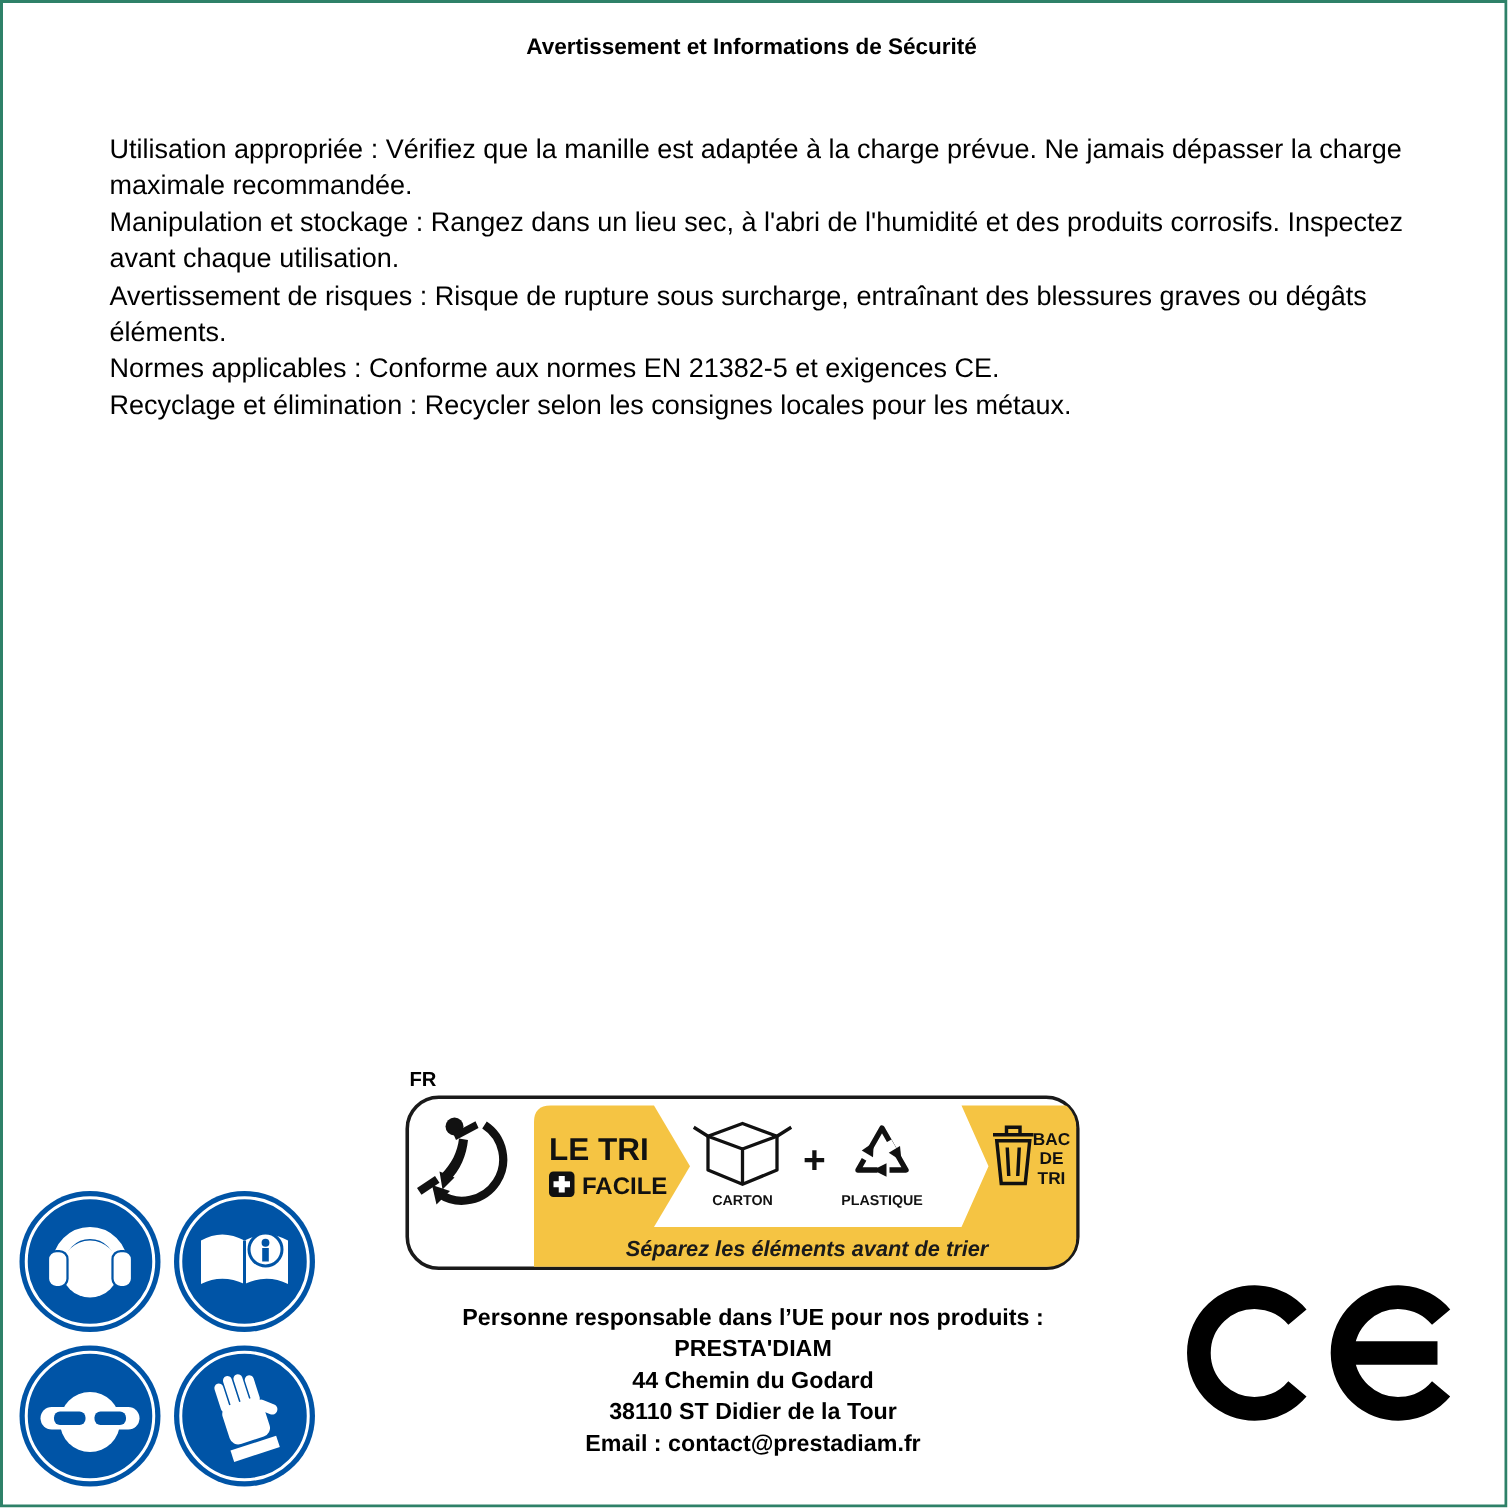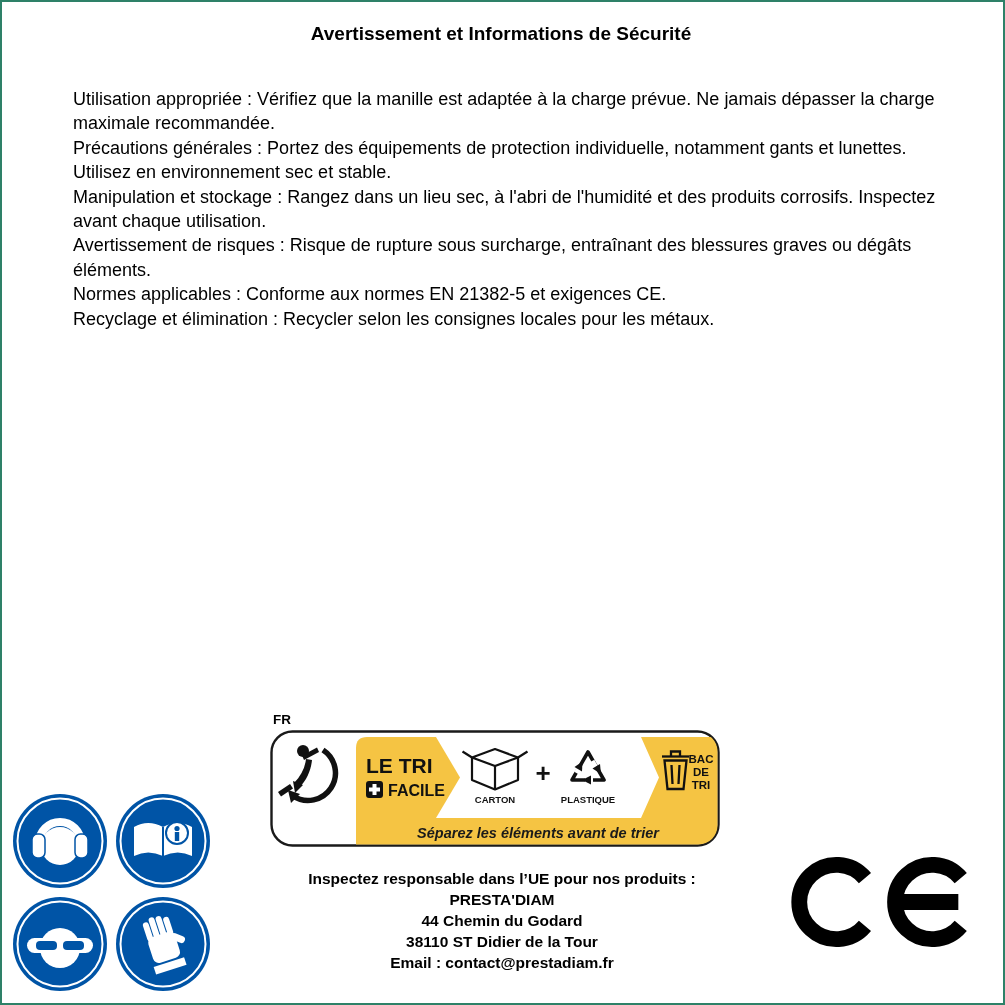--- a/index.html
+++ b/index.html
@@ -9,21 +9,21 @@
     box-sizing:border-box;
     border:2px solid #2E8168;
     background:#fff;
     font-family:"Liberation Sans", sans-serif;
     color:#000;
     overflow:hidden;
   }
   .title {
     position:absolute; top:21px; left:0; right:15px;
     margin:0; text-align:center;
-    font-size:19px; font-weight:bold;padding-left:12px;
+    font-size:15px; font-weight:bold;padding-left:12px;
   }
   .body-text {
     position:absolute; top:85px; left:71px; width:876px;
     font-size:18px; line-height:24.4px;
   }
   .body-text p { margin:0; }
   .icons-grid {
     position:absolute; left:8px; top:789px;
     display:grid;
     grid-template-columns:100px 100px;
@@ -46,21 +46,20 @@
 </style>
 </head>
 <body>
 
 <div class="page">
 
   <h1 class="title">Avertissement et Informations de Sécurité</h1>
 
   <div class="body-text">
     <p>Utilisation appropriée : Vérifiez que la manille est adaptée à la charge prévue. Ne jamais dépasser la charge maximale recommandée.</p>
-    <p>Précautions générales : Portez des équipements de protection individuelle, notamment gants et lunettes. Utilisez en environnement sec et stable.</p>
     <p>Manipulation et stockage : Rangez dans un lieu sec, à l'abri de l'humidité et des produits corrosifs. Inspectez avant chaque utilisation.</p>
     <p>Avertissement de risques : Risque de rupture sous surcharge, entraînant des blessures graves ou dégâts éléments.</p>
     <p>Normes applicables : Conforme aux normes EN 21382-5 et exigences CE.</p>
     <p>Recyclage et élimination : Recycler selon les consignes locales pour les métaux.</p>
   </div>
 
   <div class="icons-grid">
 
     <svg class="picto" viewBox="0 0 100 100">
       <circle cx="50" cy="50" r="47" fill="#0054A6"></circle>
@@ -170,21 +169,21 @@
       </g>
       <text x="431" y="33" font-size="11.5" font-weight="bold" fill="#111" text-anchor="middle">BAC</text>
       <text x="431" y="46" font-size="11.5" font-weight="bold" fill="#111" text-anchor="middle">DE</text>
       <text x="431" y="59" font-size="11.5" font-weight="bold" fill="#111" text-anchor="middle">TRI</text>
 
       <text x="268" y="107.5" font-size="14.5" font-weight="bold" font-style="italic" fill="#1a1a1a" text-anchor="middle">Séparez les éléments avant de trier</text>
     </svg>
   </div>
 
   <div class="address">
-    <div>Inspectez responsable dans l’UE pour nos produits :</div>
+    <div>Personne responsable dans l’UE pour nos produits :</div>
     <div>PRESTA'DIAM</div>
     <div>44 Chemin du Godard</div>
     <div>38110 ST Didier de la Tour</div>
     <div>Email : contact@prestadiam.fr</div>
   </div>
 
   <div class="ce">
     <svg width="186" height="100" viewBox="0 0 200 100" preserveAspectRatio="xMinYMid meet">
       <path d="M 80.6 24.3 A 40 40 0 1 0 80.6 75.7" fill="none" stroke="#000" stroke-width="17"></path>
       <path d="M 183.6 24.3 A 40 40 0 1 0 183.6 75.7" fill="none" stroke="#000" stroke-width="17"></path>

